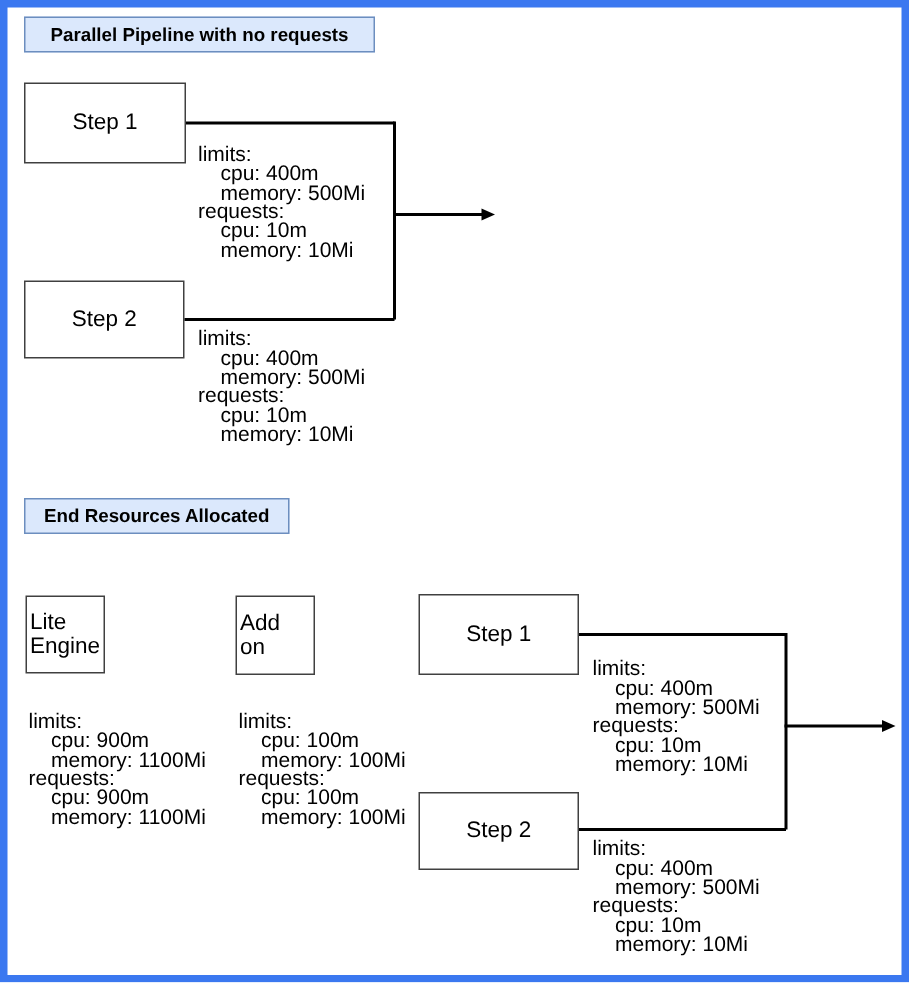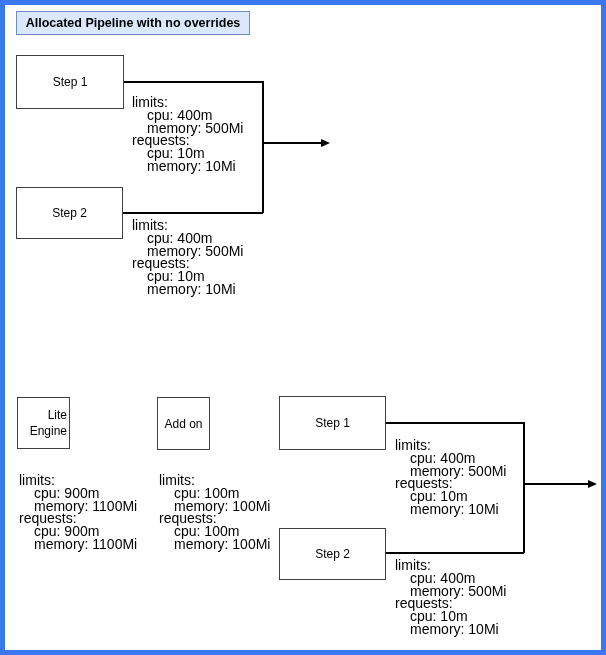--- a/index.html
+++ b/index.html
@@ -32,22 +32,22 @@
     white-space: nowrap;
   }
   .node {
     position: absolute;
     background: #ffffff;
     border: 1.5px solid #404040;
     box-sizing: border-box;
     display: flex;
     align-items: center;
     justify-content: center;
-    text-align: right;
-    font-size: 12px;
+    text-align: left;
+    font-size: 15px;
     line-height: 16px;
   }
   .node .node-label { padding: 0 2px; }
   .hline { position: absolute; height: 1.5px; background: #000; }
   .vline { position: absolute; width: 1.5px; background: #000; }
   .arrowhead {
     position: absolute;
     width: 0; height: 0;
     border-top: 4.5px solid transparent;
     border-bottom: 4.5px solid transparent;
@@ -60,21 +60,21 @@
     white-space: nowrap;
   }
   .ann-line.indent { padding-left: 15px; }
 </style>
 </head>
 <body>
 
 <div id="canvas">
 
   <div class="section-header" style="left:16px; top:11px; width:234px; height:24px;">
-    <span>Allocated Pipeline with no overrides</span>
+    <span>Parallel Pipeline with no requests</span>
   </div>
 
   <div class="node" style="left:16px; top:55px; width:108px; height:54px;">
     <span class="node-label">Step 1</span>
   </div>
 
   <div class="node" style="left:16px; top:187px; width:107px; height:52px;">
     <span class="node-label">Step 2</span>
   </div>
 
@@ -94,20 +94,23 @@
     </div>
   <div class="annotation" style="left:132px; top:219px;">
       <div class="ann-line">limits:</div>
       <div class="ann-line indent">cpu: 400m</div>
       <div class="ann-line indent">memory: 500Mi</div>
       <div class="ann-line">requests:</div>
       <div class="ann-line indent">cpu: 10m</div>
       <div class="ann-line indent">memory: 10Mi</div>
     </div>
 
+  <div class="section-header" style="left:16px; top:332px; width:177px; height:24px;">
+    <span>End Resources Allocated</span>
+  </div>
 
   <div class="node" style="left:17px; top:397px; width:53px; height:52px;">
     <span class="node-label">Lite Engine</span>
   </div>
 
   <div class="node" style="left:157px; top:397px; width:53px; height:53px;">
     <span class="node-label">Add on</span>
   </div>
 
   <div class="node" style="left:279px; top:396px; width:107px; height:54px;">

